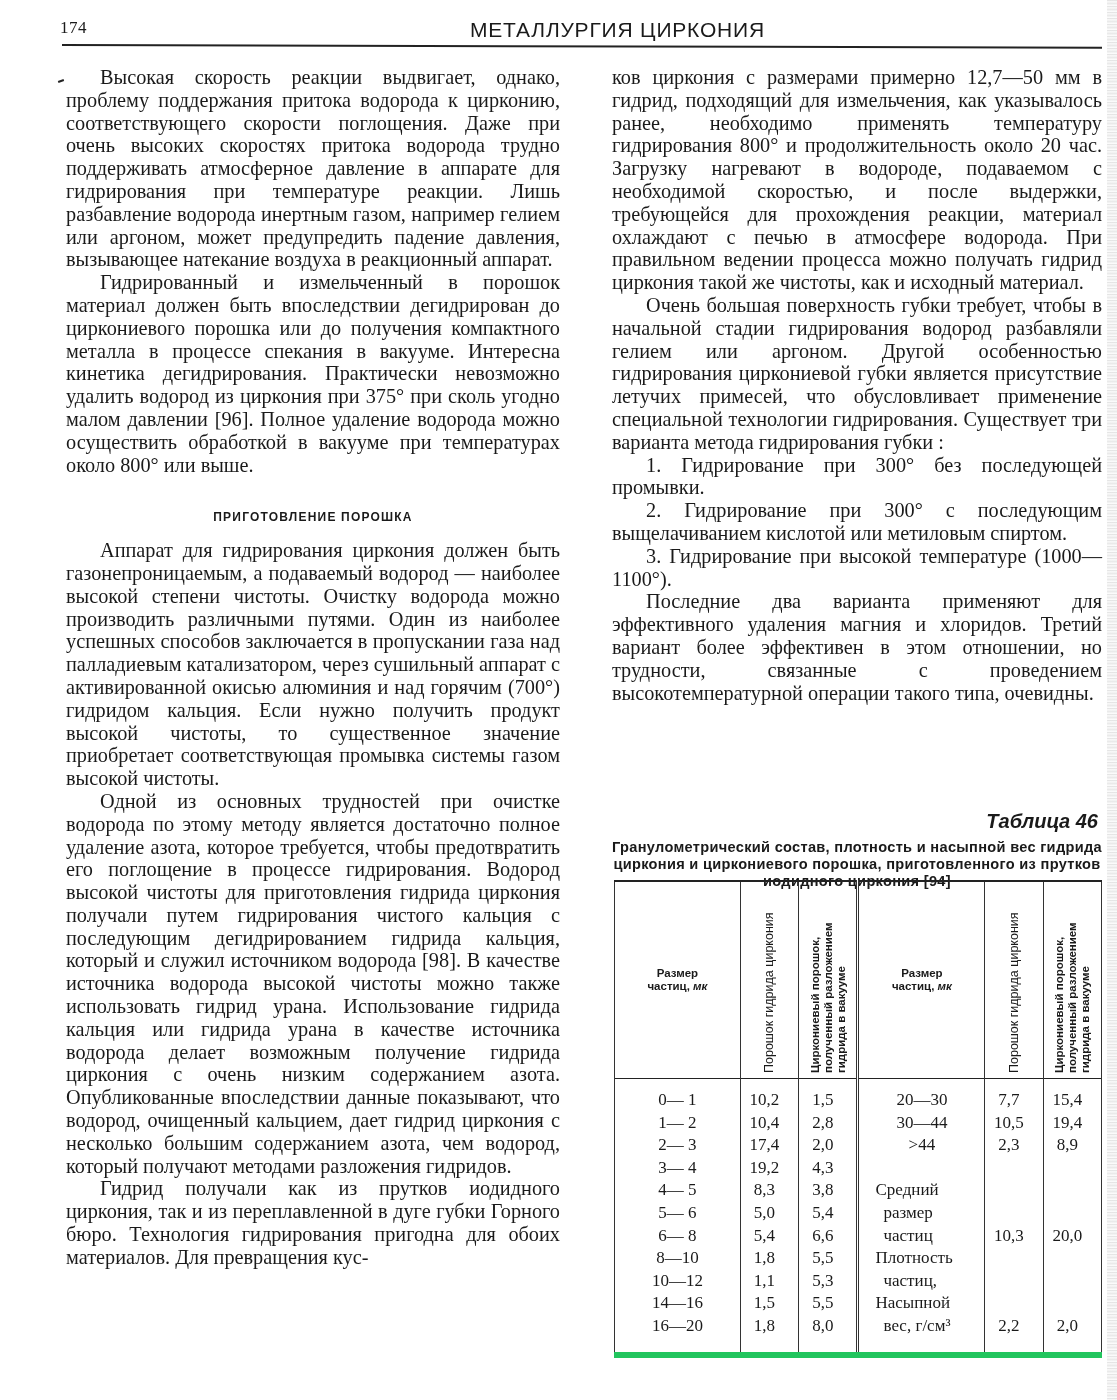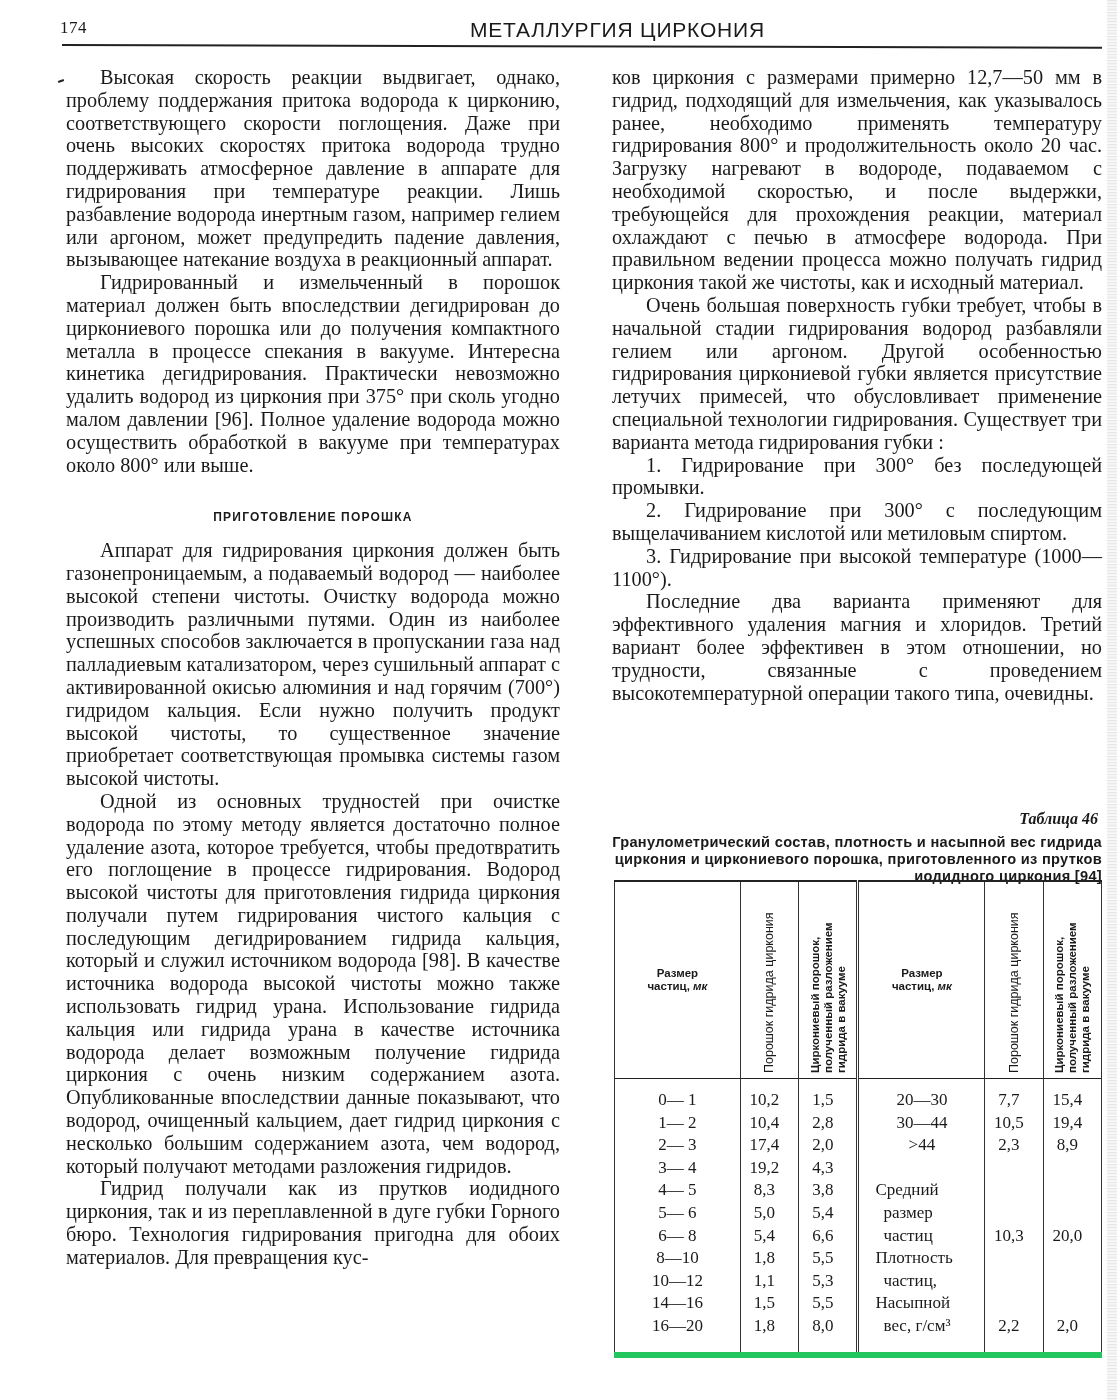--- a/index.html
+++ b/index.html
@@ -18,22 +18,22 @@
     .col { position: absolute; top: 66px; font-size: 20.3px; line-height: 22.8px; text-align: justify; }
     .col-left { left: 66px; width: 494px; }
     .col-right { left: 612px; width: 490px; }
     .col p { margin: 0; text-indent: 34px; }
     .col p.cont { text-indent: 0; }
     .col p.li { text-indent: 34px; }
     .section-heading { margin: 30px 0 10px 0; text-align: center; font-weight: bold; font-size: 12px; letter-spacing: 1.2px; font-family: "Liberation Sans", "DejaVu Sans", sans-serif; }
     .margin-mark { position: absolute; left: 58px; top: 80px; width: 6px; height: 2px; background: #222; transform: rotate(-20deg); }
 
     .table-caption { position: absolute; left: 612px; top: 810px; width: 490px; }
-    .table-label { text-align: right; font-style: italic; font-weight: bold; font-size: 16px; font-family: Liberation Serif, serif; padding-right: 4px; }
-    .table-title { margin-top: 6px; text-align: right; font-weight: bold; font-size: 14.6px; line-height: 17px; font-family: "Liberation Sans", "DejaVu Sans", sans-serif; letter-spacing: 0.3px; }
+    .table-label { text-align: right; font-style: italic; font-weight: bold; font-size: 20px; font-family: Liberation Sans, sans-serif; padding-right: 4px; }
+    .table-title { margin-top: 6px; text-align: center; font-weight: bold; font-size: 14.6px; line-height: 17px; font-family: "Liberation Sans", "DejaVu Sans", sans-serif; letter-spacing: 0.3px; }
 
     .data-table { position: absolute; left: 614px; top: 880px; width: 488px; border-collapse: collapse; font-size: 17px; }
     .data-table th, .data-table td { border-left: 1px solid #333; border-right: 1px solid #333; padding: 0; }
     .data-table thead tr { height: 196px; }
     .data-table thead { border-top: 2px solid #222; border-bottom: 1.5px solid #222; }
     .data-table tbody { border-bottom: 6px solid #22c55e; margin-left: 28px; }
     .data-table th { font-weight: bold; font-size: 11.5px; line-height: 13px; font-family: "Liberation Sans", "DejaVu Sans", sans-serif; vertical-align: middle; }
     .th-size { width: 122px; text-align: center; }
     .th-size em { font-style: italic; }
     .th-rot { width: 56px; height: 196px; position: relative; }

